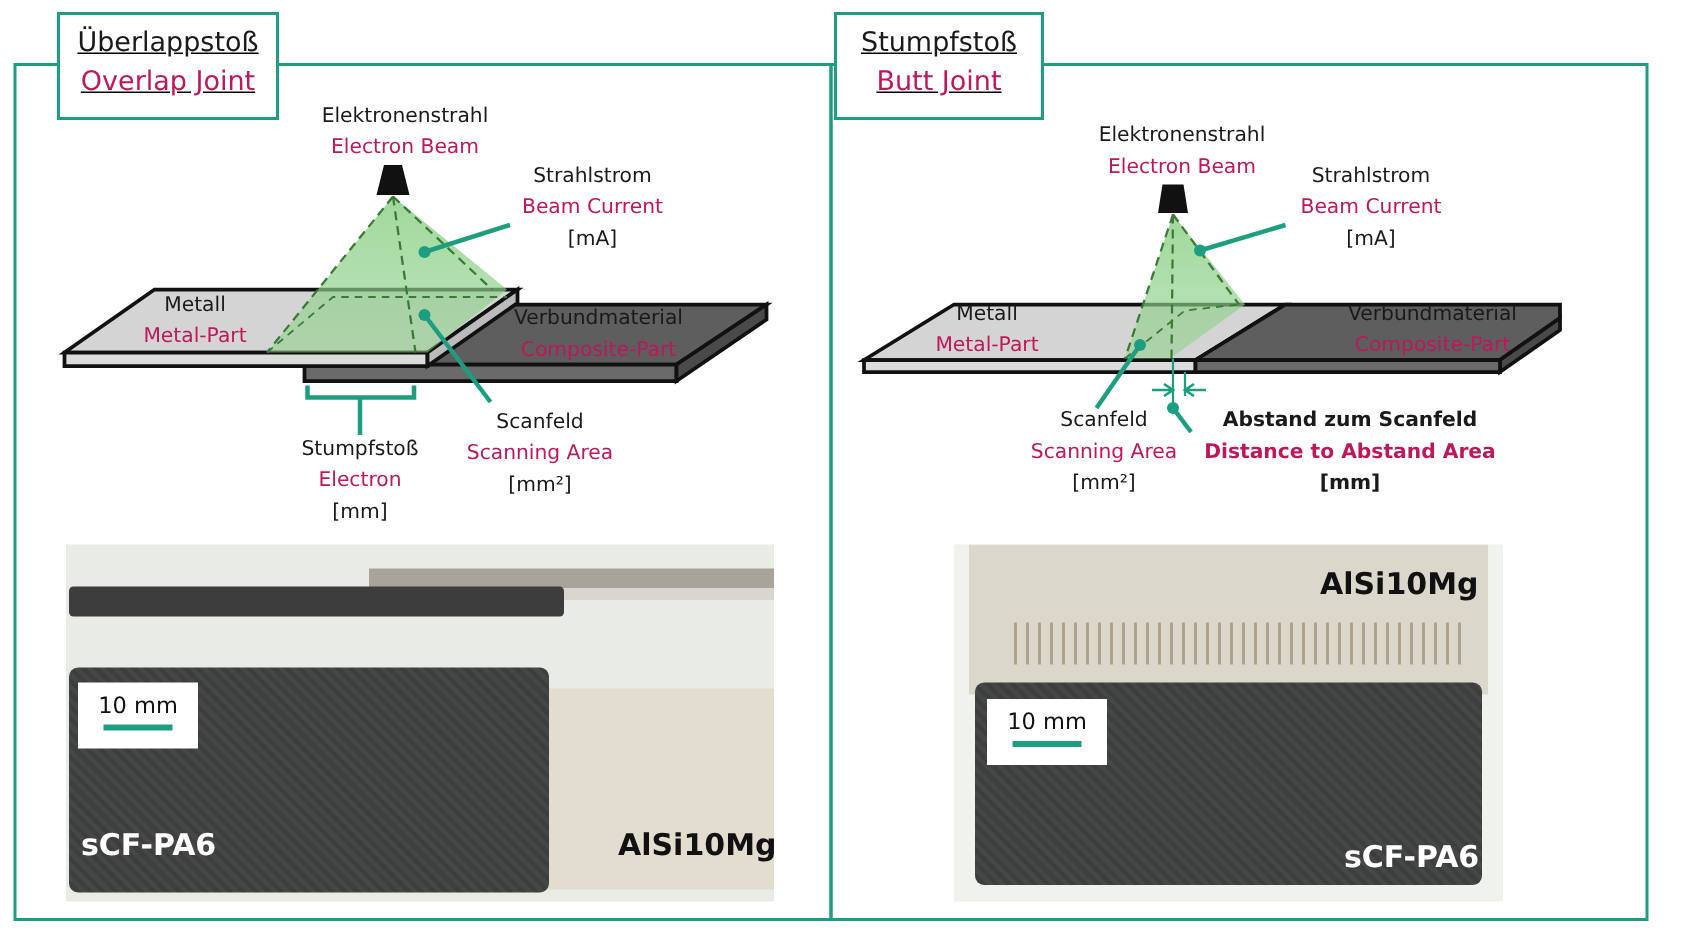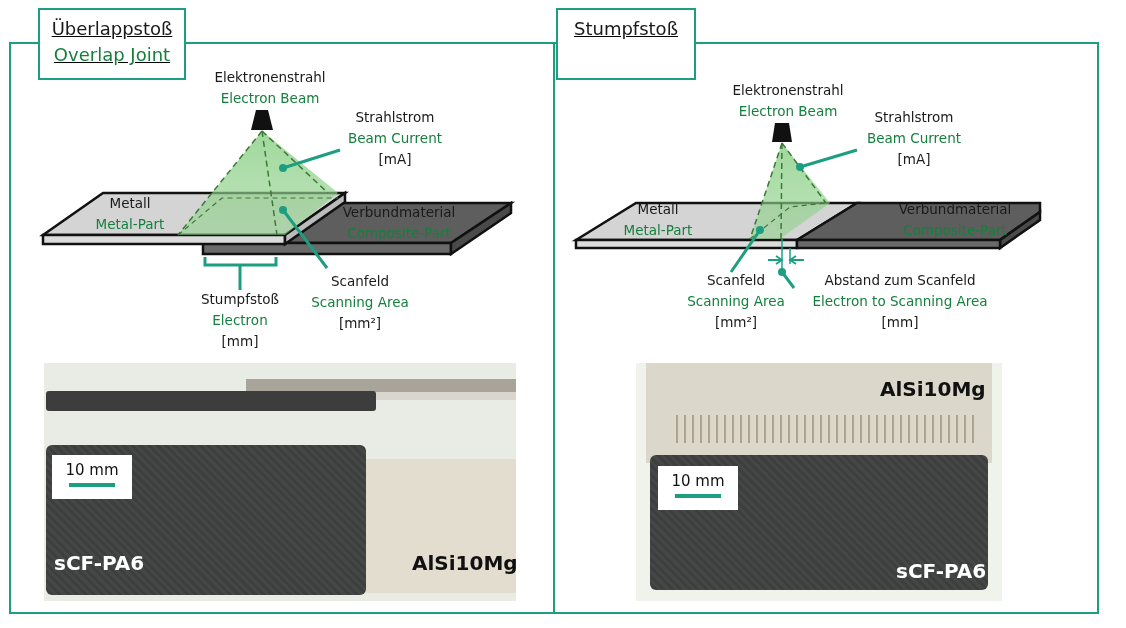--- a/index.html
+++ b/index.html
@@ -2,21 +2,21 @@
 <html><head>
 <meta charset="utf-8">
 <style>
   html, body { margin:0; padding:0; }
   body { width:1126px; height:628px; background:#ffffff; position:relative; overflow:hidden;
          font-family:"DejaVu Sans", sans-serif; }
   .frame { position:absolute; border:2px solid #1e9e80; box-sizing:border-box; }
   .title-box { position:absolute; background:#fff; border:2px solid #1e9e80; box-sizing:border-box;
                text-align:center; font-size:18px; line-height:26px; padding-top:6px;text-decoration:underline; }
   .de { color:#1a1a1a; }
-  .en { color:#15803d; }
+  .en { color:#be185d; }
   .lbl { position:absolute; text-align:center; font-size:13.5px; line-height:21px; white-space:nowrap; }
   svg { position:absolute; left:0; top:0; }
   .photo { position:absolute; overflow:hidden; }
   .scale { position:absolute; background:#fff; text-align:center; font-size:15px; line-height:18px; color:#111; }
   .scale .bar { height:4px; background:#1e9e80; margin:4px auto 0; width:46px; }
   .ptxt { position:absolute; font-weight:bold; font-size:20px; }
 </style>
 </head>
 <body>
 
@@ -81,20 +81,21 @@
     <circle cx="782" cy="272" r="4" fill="#1e9e80"></circle>
   </g>
 </svg>
 
 <div class="title-box" style="left:38px;top:8px;width:148px;height:72px;">
   <div class="de">Überlappstoß</div>
   <div class="en">Overlap Joint</div>
 </div>
 <div class="title-box" style="left:556px;top:8px;width:140px;height:72px;">
   <div class="de">Stumpfstoß</div>
+  <div class="en">Butt Joint</div>
 </div>
 
 <div class="lbl" style="left:200px;top:67px;width:140px;">
   <div class="de">Elektronenstrahl</div>
   <div class="en">Electron Beam</div>
 </div>
 <div class="lbl" style="left:330px;top:107px;width:130px;">
   <div class="de">Strahlstrom</div>
   <div class="en">Beam Current</div>
   <div class="de">[mA]</div>
@@ -133,23 +134,23 @@
 </div>
 <div class="lbl" style="left:890px;top:199px;width:130px;">
   <div class="de">Verbundmaterial</div>
   <div class="en">Composite-Part</div>
 </div>
 <div class="lbl" style="left:676px;top:270px;width:120px;">
   <div class="de">Scanfeld</div>
   <div class="en">Scanning Area</div>
   <div class="de">[mm²]</div>
 </div>
-<div class="lbl" style="left:800px;top:270px;width:200px;">
+<div class="lbl" style="left:800px;top:270px;width:200px;font-weight:bold;">
   <div class="de">Abstand zum Scanfeld</div>
-  <div class="en">Electron to Scanning Area</div>
+  <div class="en">Distance to Abstand Area</div>
   <div class="de">[mm]</div>
 </div>
 
 <div class="photo" style="left:44px;top:363px;width:472px;height:238px;background:#e8ece4;">
   <div style="position:absolute;left:202px;top:16px;width:270px;height:13px;background:#a9a49a;"></div>
   <div style="position:absolute;left:332px;top:29px;width:140px;height:8px;background:#d8d6cf;"></div>
   <div style="position:absolute;left:2px;top:28px;width:330px;height:20px;background:#3c3d3c;border-radius:3px;"></div>
   <div style="position:absolute;left:300px;top:96px;width:172px;height:134px;background:#e3ddd0;"></div>
   <div style="position:absolute;left:2px;top:82px;width:320px;height:150px;background:repeating-linear-gradient(45deg,#454746 0 3px,#3d3f3e 3px 6px);border-radius:6px;"></div>
   <div class="scale" style="left:8px;top:92px;width:80px;height:44px;padding-top:6px;box-sizing:border-box;">

